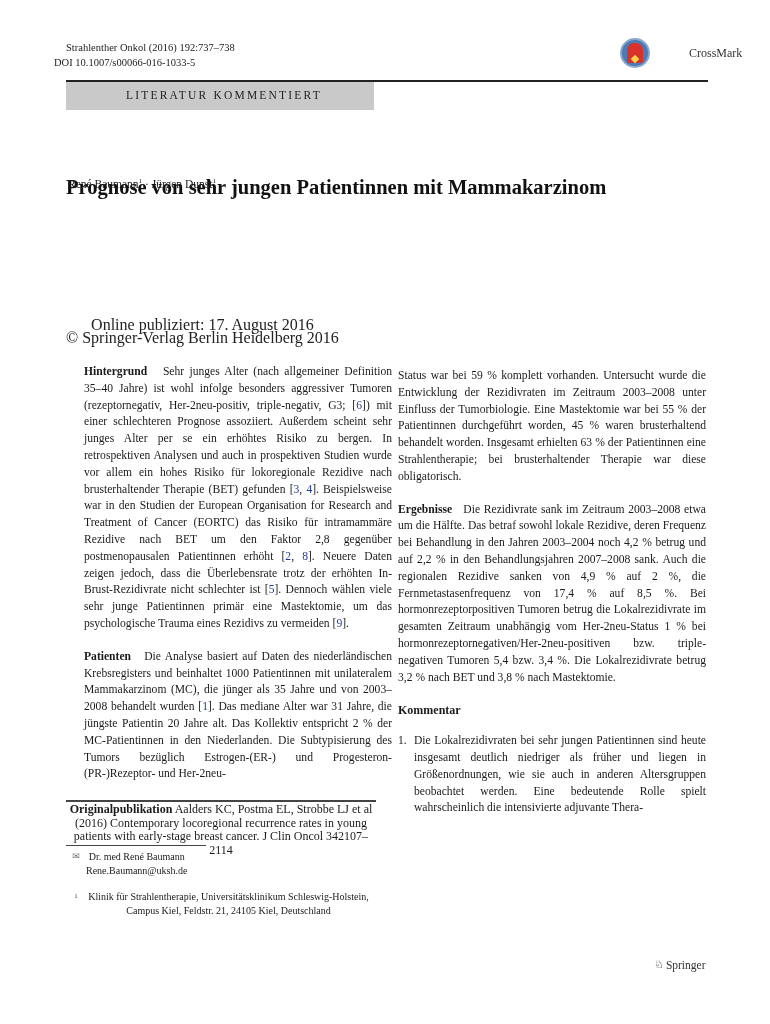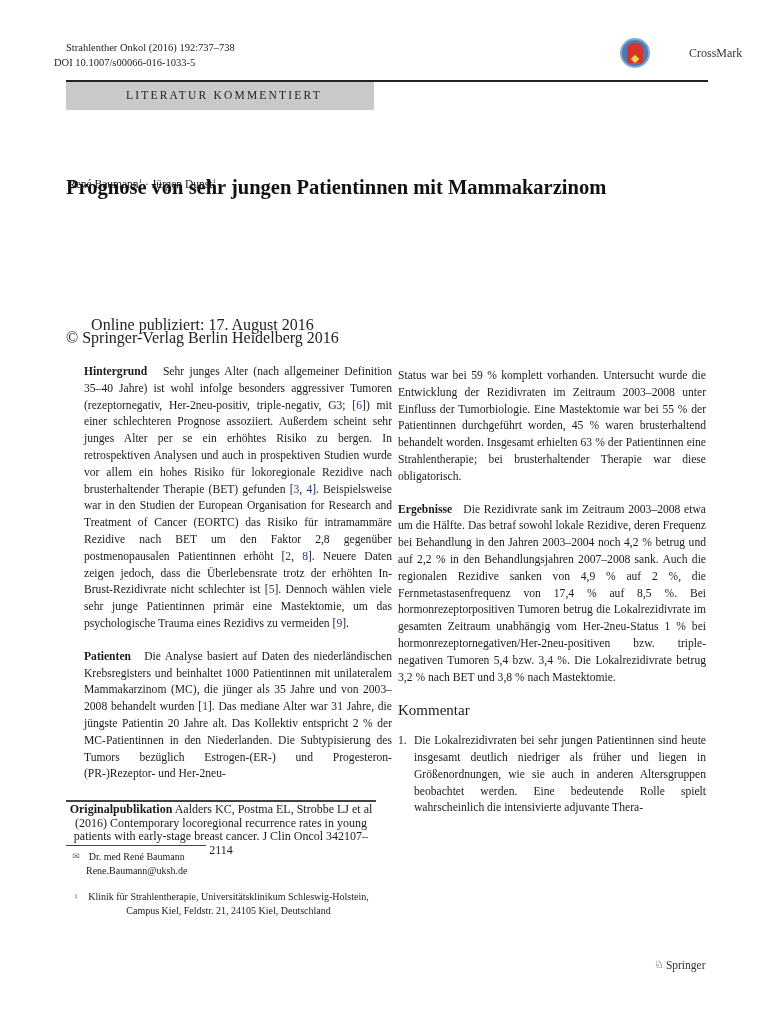--- a/index.html
+++ b/index.html
@@ -22,21 +22,21 @@
   .title { left: 66px; top: 132px; font-size: 20.5px; font-weight: bold; color: #111; white-space: nowrap; margin-top: 44px; }
   .authors { left: 68px; top: 177px; font-size: 11.5px; font-weight: normal; white-space: nowrap; }
   .authors sup { font-size: 7px; }
   .meta { left: 66px; top: 318px; font-size: 16px; line-height: 13px; color: #222; }
   .col { width: 308px; font-size: 11.6px; line-height: 16.8px; text-align: justify; hyphens: manual; }
   .col p { margin: 0 0 16px 0; }
   .col b { font-weight: bold; }
   .ref { color: #1f3a99; }
   .col-left { left: 64px; top: 364px; margin-left: 20px; }
   .col-right { left: 398px; top: 368px; }
-  .heading { font-size: 15px; font-weight: normal; margin: 10px 0 14px 0; }
+  .heading { font-size: 12px; font-weight: bold; margin: 10px 0 14px 0; }
   .list-item { display: flex; }
   .list-num { width: 16px; flex: none; }
   .footnote-rule { left: 66px; top: 800px; width: 310px; height: 1.5px; background: #444; }
   .orig-pub { left: 66px; top: 803px; width: 310px; font-size: 12px; line-height: 13.5px; }
   .orig-rule { left: 66px; top: 845px; width: 140px; height: 1px; background: #444; }
   .contact { left: 66px; top: 850px; font-size: 10px; line-height: 13.5px; display: flex; }
   .contact-icon { width: 20px; color: #666; font-family: "DejaVu Sans", sans-serif; font-size: 9px; }
   .affil { left: 66px; top: 890px; font-size: 10px; line-height: 13.5px; display: flex; }
   .affil-num { width: 20px; font-size: 7px; color: #444; }
   .springer { left: 654px; top: 958px; display: flex; align-items: center; gap: 2px; font-size: 11.5px; color: #333; }

